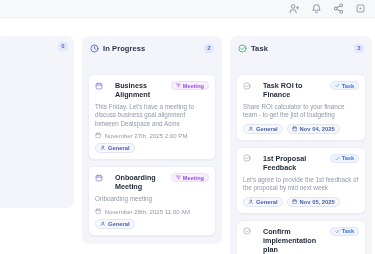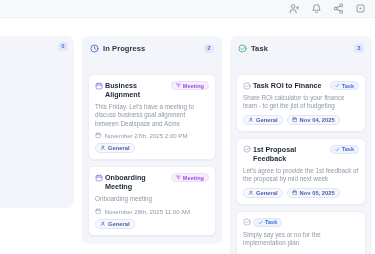--- a/index.html
+++ b/index.html
@@ -75,21 +75,21 @@
   .card {
     background: #ffffff;
     border: 1px solid #eceef4;
     border-radius: 6px;
     padding: 6px 6px 6px 6px;
     margin-bottom: 6px;
     box-shadow: 0 1px 1px rgba(25,35,70,.035);
   }
   .card:last-child { margin-bottom: 0; }
 
-  .card-top { display: flex; align-items: flex-start; gap: 2px; margin-bottom: 4px; }
+  .card-top { display: flex; align-items: flex-start; gap: 12px; margin-bottom: 4px; }
   .card-type-icon { width: 8px; height: 8px; flex: 0 0 8px; margin-top: .5px; }
   .card-type-icon svg { display: block; width: 8px; height: 8px; }
   .card-title {
     flex: 1; min-width: 0;
     font-size: 7.2px; font-weight: bold; color: #1f2737; line-height: 9px;
   }
   .tag {
     flex: 0 0 auto;
     display: flex; align-items: center; gap: 2px;
     height: 9px; padding: 0 4px;
@@ -338,20 +338,21 @@
       </div>
 
       <div class="card">
         <div class="card-top">
           <span class="card-type-icon">
             <svg viewBox="0 0 16 16" fill="none" stroke="#a9b1c2" stroke-width="1.6" stroke-linecap="round" stroke-linejoin="round">
               <circle cx="8" cy="8" r="6.3"></circle>
                 <path d="M5.3 8.2l1.9 1.9 3.5-3.8"></path>
             </svg>
           </span>
+          <span class="card-title">Confirm implementation plan</span>
           <span class="tag tag-task">
             <svg viewBox="0 0 16 16" fill="none" stroke="currentColor" stroke-width="1.8" stroke-linecap="round" stroke-linejoin="round">
               <path d="M3 8.6l3 3 7-8"></path>
             </svg>
             <span>Task</span>
           </span>
         </div>
         <div class="card-desc">Simply say yes or no for the implementation plan</div>
 
       </div>

